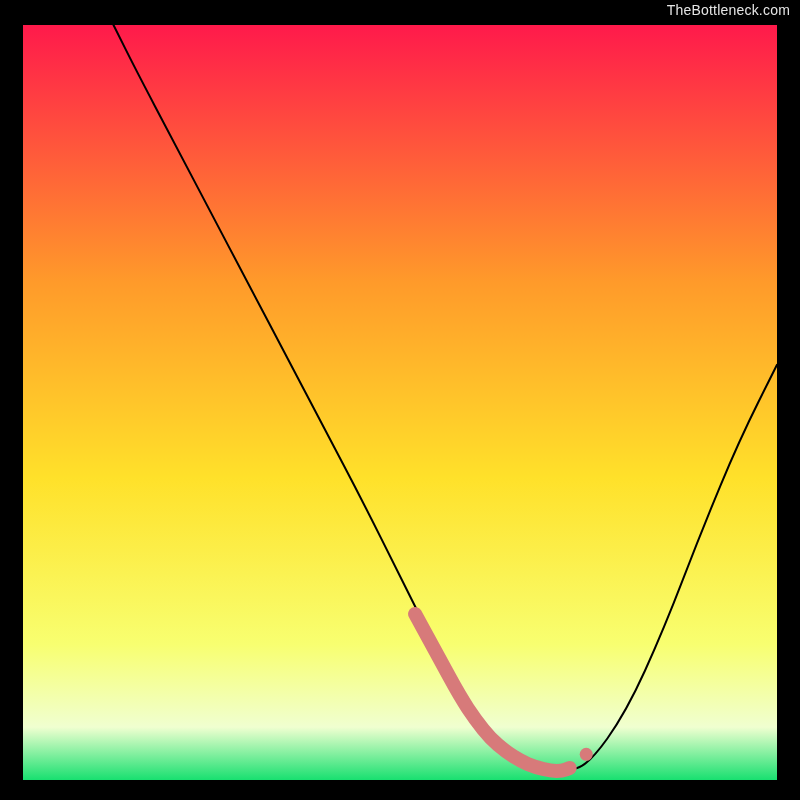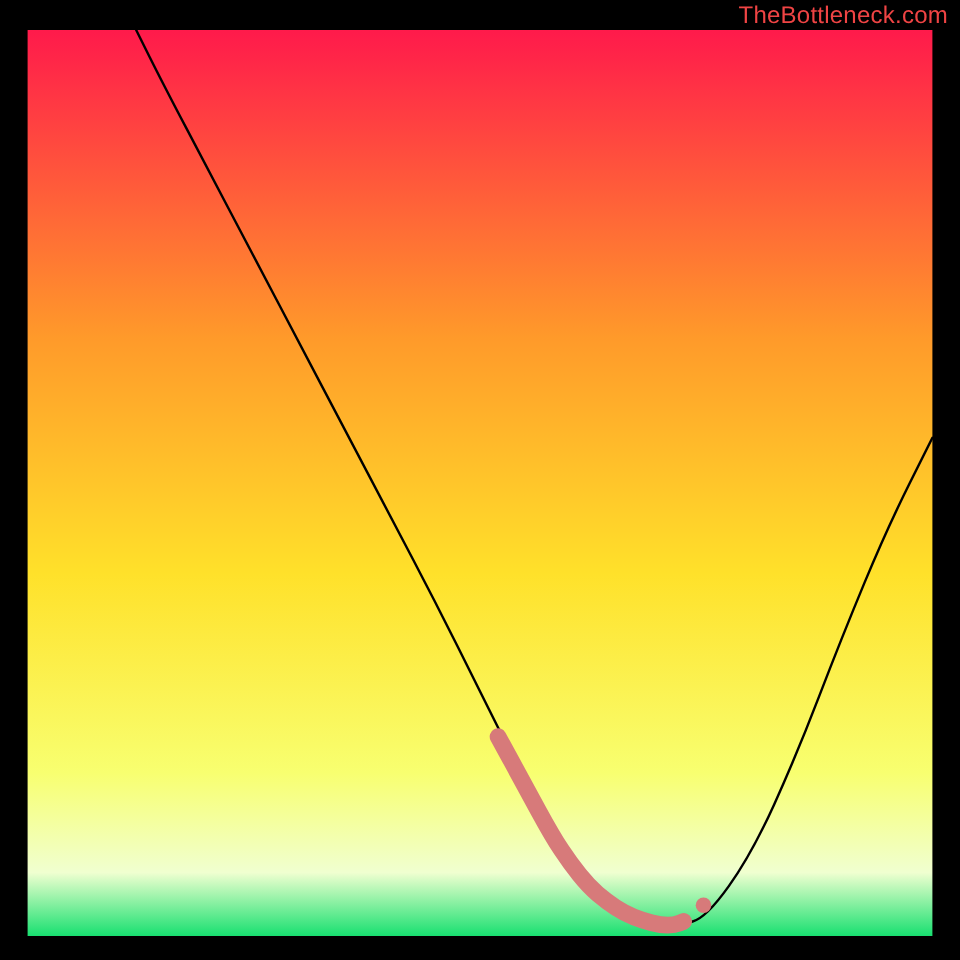--- a/index.html
+++ b/index.html
@@ -14,22 +14,22 @@
   .frame {
     position: relative;
     width: 800px;
     height: 800px;
     background: #000;
   }
   .attrib {
     position: absolute;
     top: 2px;
     right: 10px;
-    color: #ef4444;
-    font-size: 20px;
+    color: #e5e5e5;
+    font-size: 14px;
     letter-spacing: 0.2px;
     z-index: 20;
   }
   svg.plot {
     position: absolute;
     top: 0;
     left: 0;
   }
 </style>
 </head>

